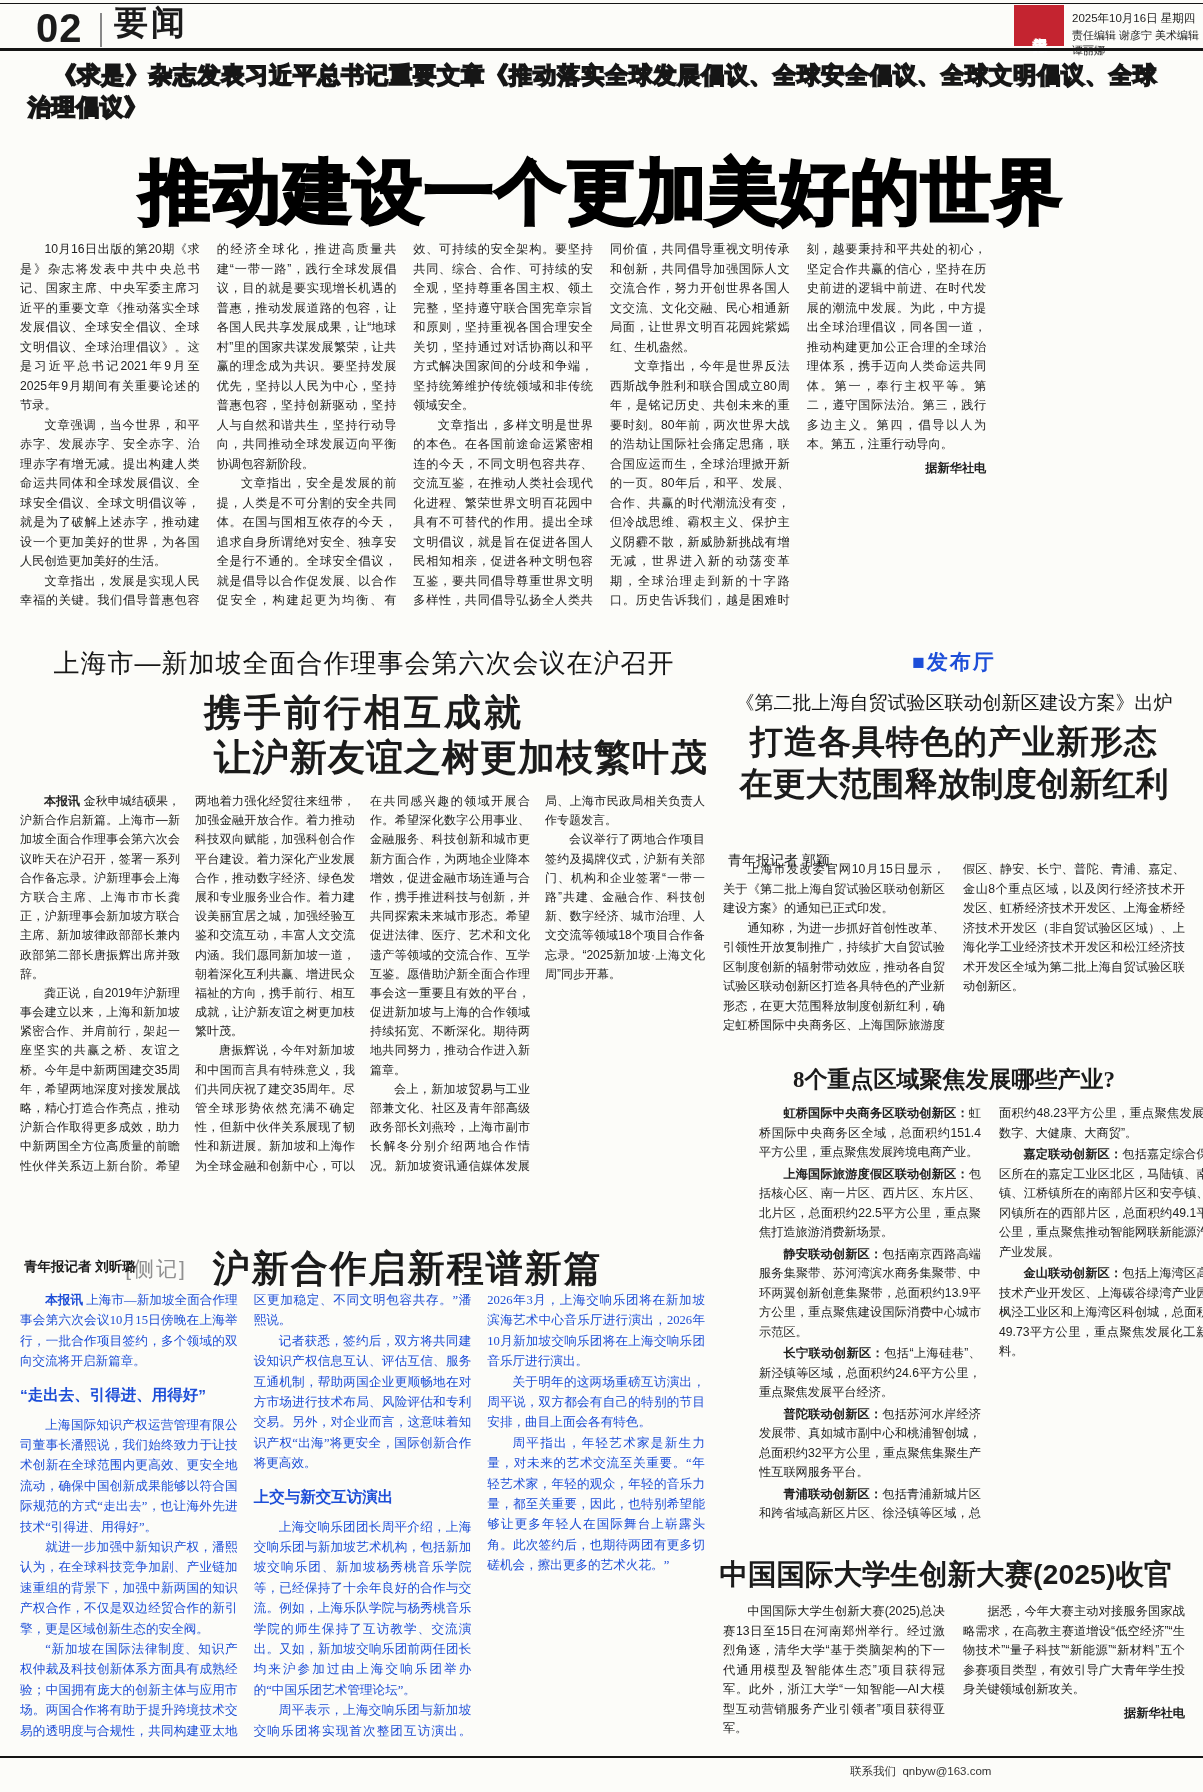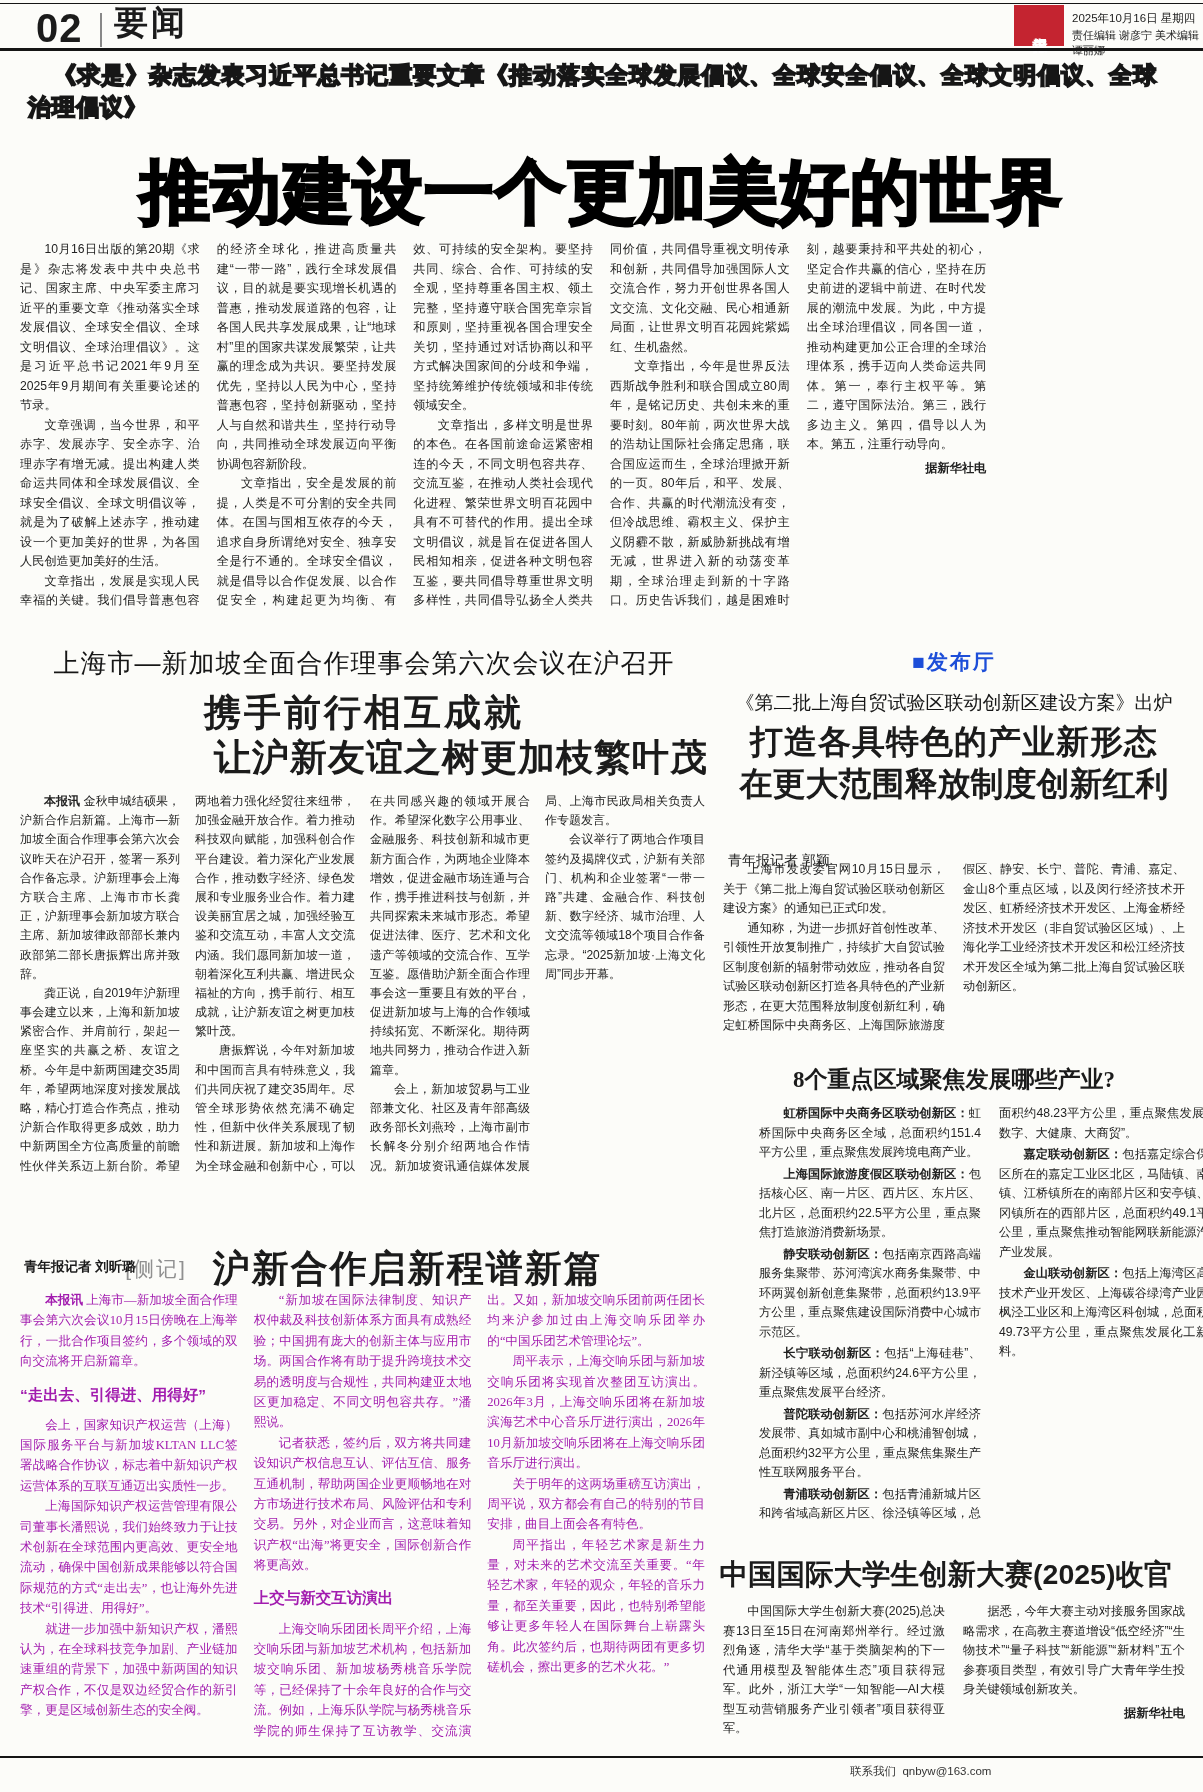--- a/index.html
+++ b/index.html
@@ -105,24 +105,23 @@
   <p>据悉，今年大赛主动对接服务国家战略需求，在高教主赛道增设“低空经济”“生物技术”“量子科技”“新能源”“新材料”五个参赛项目类型，有效引导广大青年学生投身关键领域创新攻关。</p>
   <p class="credit">据新华社电</p>
 </div>
 
 <div class="abs" style="left:20px;top:1200px;width:688px;display:flex;align-items:center;justify-content:center;gap:26px;margin-top:44px;">
   <span style="font-size:21px;color:#909090;letter-spacing:2px;">[侧记]</span>
   <span class="serif" style="font-size:37px;font-weight:900;letter-spacing:2px;">沪新合作启新程谱新篇</span>
 </div>
 <div class="abs" style="left:24px;top:1258px;font-size:13.5px;font-weight:bold;">青年报记者 刘昕璐</div>
 
-<div class="abs flow serif" style="left:20px;top:1290px;width:685px;height:468px;column-count:3;column-gap:16px;font-size:12.6px;line-height:1.62;color:#a21caf;">
+<div class="abs flow serif" style="left:20px;top:1290px;width:685px;height:468px;column-count:3;column-gap:16px;font-size:12.6px;line-height:1.62;color:#1d4ed8;">
   <p><b class="runin">本报讯</b><span> 上海市—新加坡全面合作理事会第六次会议10月15日傍晚在上海举行，一批合作项目签约，多个领域的双向交流将开启新篇章。</span></p>
   <p class="subhead">“走出去、引得进、用得好”</p>
-  <p>会上，国家知识产权运营（上海）国际服务平台与新加坡KLTAN LLC签署战略合作协议，标志着中新知识产权运营体系的互联互通迈出实质性一步。</p>
   <p>上海国际知识产权运营管理有限公司董事长潘熙说，我们始终致力于让技术创新在全球范围内更高效、更安全地流动，确保中国创新成果能够以符合国际规范的方式“走出去”，也让海外先进技术“引得进、用得好”。</p>
   <p>就进一步加强中新知识产权，潘熙认为，在全球科技竞争加剧、产业链加速重组的背景下，加强中新两国的知识产权合作，不仅是双边经贸合作的新引擎，更是区域创新生态的安全阀。</p>
   <p>“新加坡在国际法律制度、知识产权仲裁及科技创新体系方面具有成熟经验；中国拥有庞大的创新主体与应用市场。两国合作将有助于提升跨境技术交易的透明度与合规性，共同构建亚太地区更加稳定、不同文明包容共存。”潘熙说。</p>
   <p>记者获悉，签约后，双方将共同建设知识产权信息互认、评估互信、服务互通机制，帮助两国企业更顺畅地在对方市场进行技术布局、风险评估和专利交易。另外，对企业而言，这意味着知识产权“出海”将更安全，国际创新合作将更高效。</p>
   <p class="subhead">上交与新交互访演出</p>
   <p>上海交响乐团团长周平介绍，上海交响乐团与新加坡艺术机构，包括新加坡交响乐团、新加坡杨秀桃音乐学院等，已经保持了十余年良好的合作与交流。例如，上海乐队学院与杨秀桃音乐学院的师生保持了互访教学、交流演出。又如，新加坡交响乐团前两任团长均来沪参加过由上海交响乐团举办的“中国乐团艺术管理论坛”。</p>
   <p>周平表示，上海交响乐团与新加坡交响乐团将实现首次整团互访演出。2026年3月，上海交响乐团将在新加坡滨海艺术中心音乐厅进行演出，2026年10月新加坡交响乐团将在上海交响乐团音乐厅进行演出。</p>
   <p>关于明年的这两场重磅互访演出，周平说，双方都会有自己的特别的节目安排，曲目上面会各有特色。</p>
   <p>周平指出，年轻艺术家是新生力量，对未来的艺术交流至关重要。“年轻艺术家，年轻的观众，年轻的音乐力量，都至关重要，因此，也特别希望能够让更多年轻人在国际舞台上崭露头角。此次签约后，也期待两团有更多切磋机会，擦出更多的艺术火花。”</p>
 </div>

